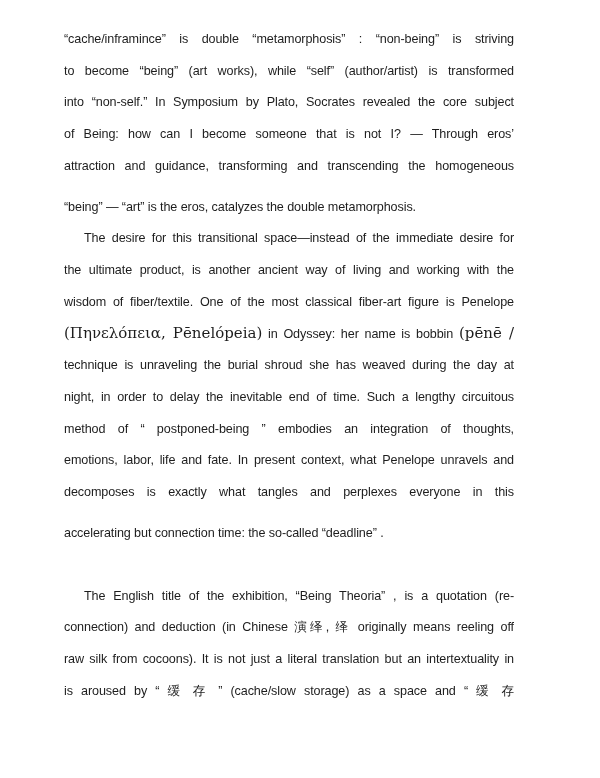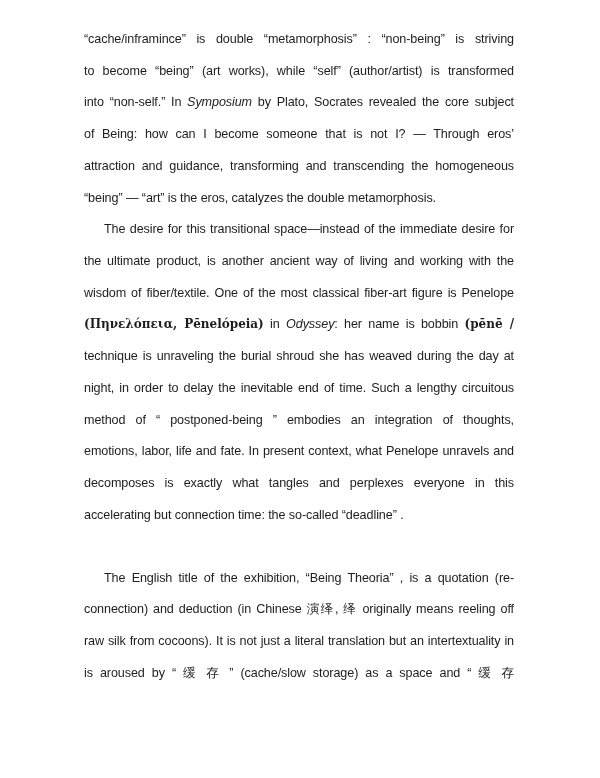--- a/index.html
+++ b/index.html
@@ -7,21 +7,21 @@
     padding: 0;
     width: 600px;
     height: 778px;
     background: #ffffff;
     overflow: hidden;
   }
   .page {
     box-sizing: border-box;
     width: 600px;
     height: 778px;
-    padding: 24px 86px 0 84px;
+    padding: 24px 86px 0 64px;
     font-family: "Liberation Sans", "DejaVu Sans", sans-serif;
     font-size: 12.6px;
     letter-spacing: -0.1px;
     color: #1d1d1d;
     background: #ffffff;
   }
   .para { margin: 0; }
   .para-gap { margin-top: 31px; }
   .line {
     height: 31.72px;
@@ -30,28 +30,28 @@
     overflow: hidden;
   }
   .j {
     text-align: justify;
     text-align-last: justify;
     text-justify: inter-word;
   }
   .l {
     text-align: left;
     text-align-last: left;
+    margin-top: 9px;
   }
   .ind { text-indent: 20px; }
-  .it { font-style: italic; }
+  .it { }
   .gk {
     font-family: "DejaVu Serif", "Liberation Serif", serif;
-    font-size: 12px;
+    font-size: 15px;
     letter-spacing: 0;
-    font-weight: bold;
   }
 </style>
 </head>
 <body>
 
 <div class="page">
 
   <div class="para">
     <div class="line j">“cache/inframince” is double “metamorphosis” : “non-being” is striving</div>
     <div class="line j">to become “being” (art works), while “self” (author/artist) is transformed</div>

